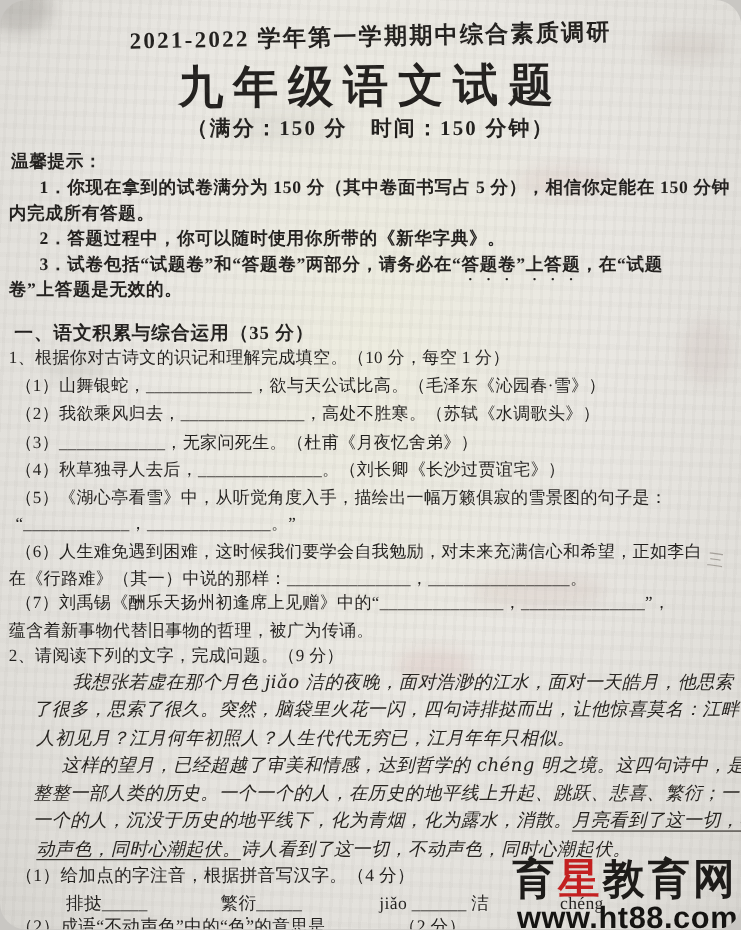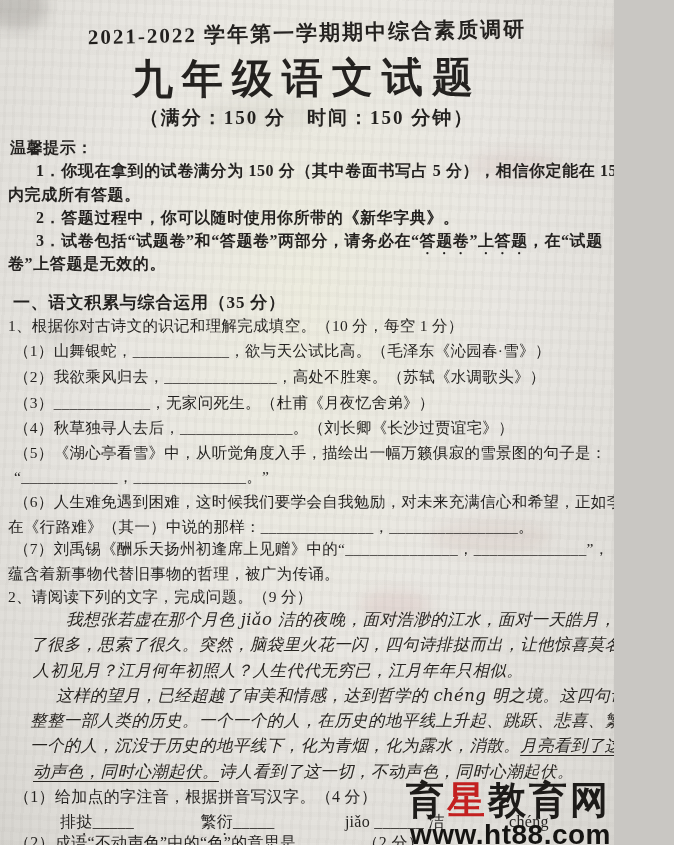--- a/index.html
+++ b/index.html
@@ -1,20 +1,21 @@
 <!DOCTYPE html>
 <html><head>
 <meta charset="utf-8">
 <style>
   html,body{margin:0;padding:0;background:#c9c7c3;}
   .page{
-    position:relative;width:614px;height:845px;overflow:hidden;
+    position:relative;width:674px;height:845px;overflow:hidden;
     background:radial-gradient(ellipse at 50% 35%, #edecdf 0%, #e9e7e2 45%, #dfddd8 85%, #d6d4cf 100%);
     font-family:"Liberation Serif","DejaVu Serif",serif;
     color:#211f1d;
+    border-radius:24px;
   }
   .page::before{
     content:"";position:absolute;inset:0;pointer-events:none;z-index:3;
     background:
       repeating-linear-gradient(93deg, rgba(120,115,110,0.045) 0 3px, rgba(255,255,255,0) 3px 9px),
       repeating-linear-gradient(2deg, rgba(140,135,128,0.035) 0 5px, rgba(255,255,255,0) 5px 13px);
   }
   .smudge{position:absolute;border-radius:50%;filter:blur(7px);z-index:0;}
   .ln{position:absolute;white-space:nowrap;font-size:15.5px;letter-spacing:0.3px;z-index:2;line-height:1.3;}
   .hdr{font-weight:bold;width:100%;text-align:center;left:0;}

